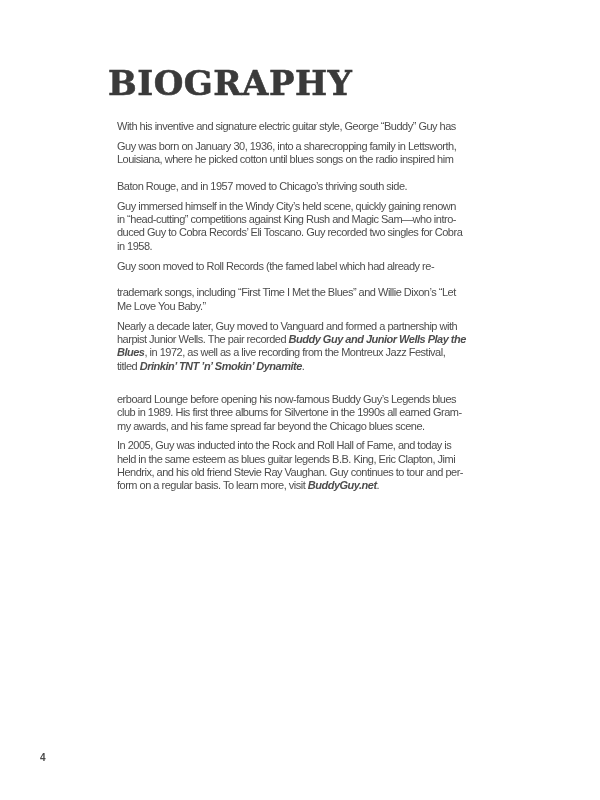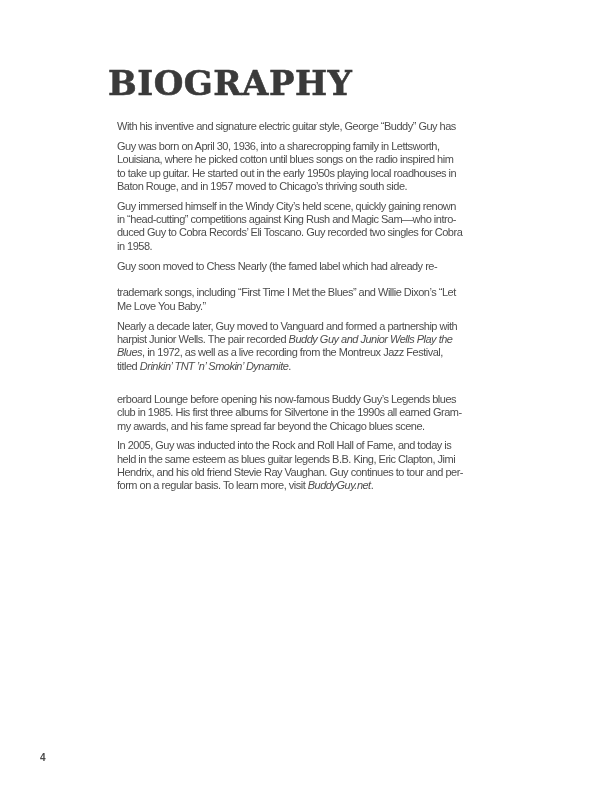--- a/index.html
+++ b/index.html
@@ -32,39 +32,39 @@
     width: 356px;
     color: #4d4d4d;
     font-size: 11px;
     line-height: 13.33px;
     letter-spacing: -0.5px;
   }
   .para {
     margin: 0 0 6.6px 0;
     white-space: nowrap;
   }
-  .it { font-style: italic; }
+  .it { font-style: italic; font-weight: bold; }
   .page-num {
     position: absolute;
     left: 40px; top: 752px;
     font-size: 10px;
     font-weight: bold;
     color: #4a4a4a;
   }
 </style>
 </head>
 <body>
 
 <div class="page">
   <h1 class="title">BIOGRAPHY</h1>
 
   <div class="text-block">
       <p class="para"><span>With his inventive and signature electric guitar style, George “Buddy” Guy has</span><br></p>
-      <p class="para"><span>Guy was born on April 30, 1936, into a sharecropping family in Lettsworth,</span><br><span>Louisiana, where he picked cotton until blues songs on the radio inspired him</span><br><span>to take up guitar. He started out in the early 1950s playing local roadhouses in</span><br><span>Baton Rouge, and in 1957 moved to Chicago’s thriving south side.</span></p>
+      <p class="para"><span>Guy was born on January 30, 1936, into a sharecropping family in Lettsworth,</span><br><span>Louisiana, where he picked cotton until blues songs on the radio inspired him</span><br><br><span>Baton Rouge, and in 1957 moved to Chicago’s thriving south side.</span></p>
       <p class="para"><span>Guy immersed himself in the Windy City’s held scene, quickly gaining renown</span><br><span>in “head-cutting” competitions against King Rush and Magic Sam—who intro-</span><br><span>duced Guy to Cobra Records’ Eli Toscano. Guy recorded two singles for Cobra</span><br><span>in 1958.</span></p>
-      <p class="para"><span>Guy soon moved to Chess Nearly (the famed label which had already re-</span><br><br><span>trademark songs, including “First Time I Met the Blues” and Willie Dixon’s “Let</span><br><span>Me Love You Baby.”</span></p>
+      <p class="para"><span>Guy soon moved to Roll Records (the famed label which had already re-</span><br><br><span>trademark songs, including “First Time I Met the Blues” and Willie Dixon’s “Let</span><br><span>Me Love You Baby.”</span></p>
       <p class="para"><span>Nearly a decade later, Guy moved to Vanguard and formed a partnership with</span><br><span>harpist Junior Wells. The pair recorded </span><span class="it">Buddy Guy and Junior Wells Play the</span><br><span class="it">Blues</span><span>, in 1972, as well as a live recording from the Montreux Jazz Festival,</span><br><span>titled </span><span class="it">Drinkin’ TNT ’n’ Smokin’ Dynamite</span><span>.</span></p>
-      <p class="para"><br><span>erboard Lounge before opening his now-famous Buddy Guy’s Legends blues</span><br><span>club in 1985. His first three albums for Silvertone in the 1990s all earned Gram-</span><br><span>my awards, and his fame spread far beyond the Chicago blues scene.</span></p>
+      <p class="para"><br><span>erboard Lounge before opening his now-famous Buddy Guy’s Legends blues</span><br><span>club in 1989. His first three albums for Silvertone in the 1990s all earned Gram-</span><br><span>my awards, and his fame spread far beyond the Chicago blues scene.</span></p>
       <p class="para"><span>In 2005, Guy was inducted into the Rock and Roll Hall of Fame, and today is</span><br><span>held in the same esteem as blues guitar legends B.B. King, Eric Clapton, Jimi</span><br><span>Hendrix, and his old friend Stevie Ray Vaughan. Guy continues to tour and per-</span><br><span>form on a regular basis. To learn more, visit </span><span class="it">BuddyGuy.net</span><span>.</span></p>
     </div>
 
   <div class="page-num">4</div>
 </div>
 
 </body></html>

